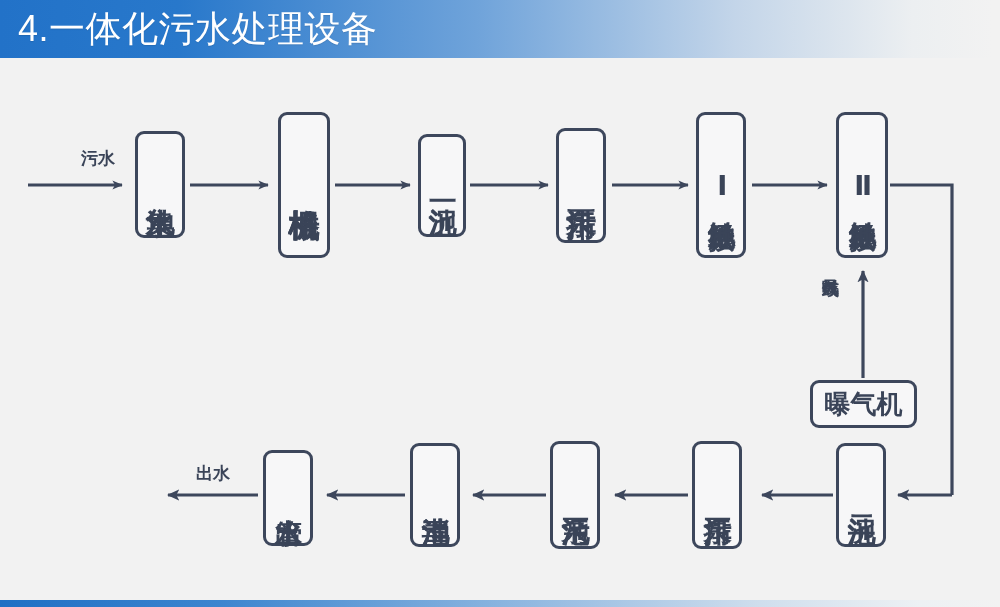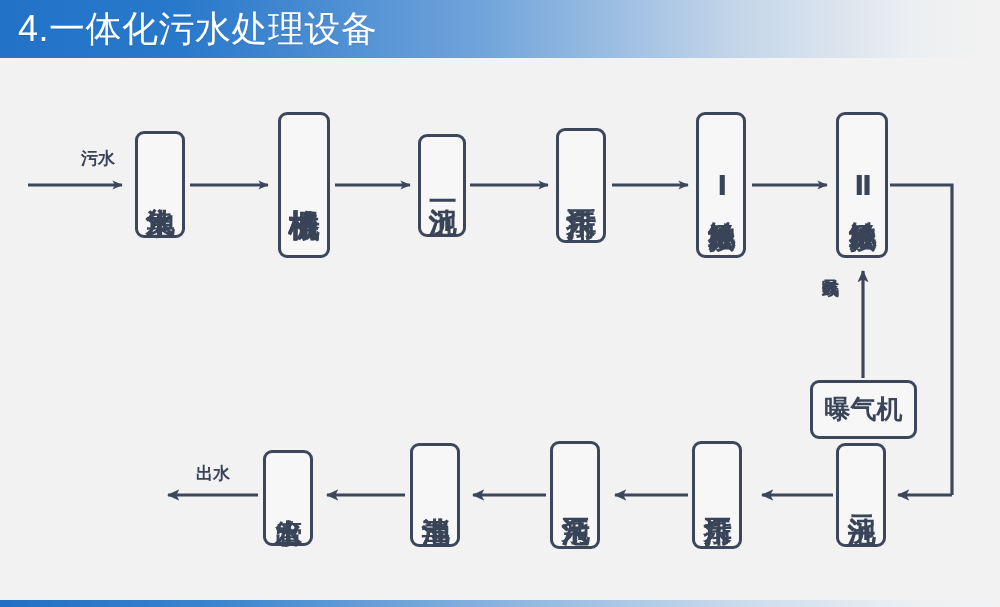--- a/index.html
+++ b/index.html
@@ -153,21 +153,21 @@
   </div>
 
   <div class="node vertical" style="left:696px;top:54px;width:50px;height:146px;">
     <span class="label" style="font-size:27px;">Ⅰ级接触池</span>
   </div>
 
   <div class="node vertical" style="left:836px;top:54px;width:52px;height:146px;">
     <span class="label" style="font-size:27px;">Ⅱ级接触池</span>
   </div>
 
-  <div class="node horizontal" style="left:810px;top:322px;width:107px;height:59px;">
+  <div class="node horizontal" style="left:810px;top:322px;width:107px;height:48px;">
     <span class="label" style="font-size:26px;">曝气机</span>
   </div>
 
   <div class="node vertical" style="left:836px;top:385px;width:50px;height:104px;">
     <span class="label" style="font-size:28px;">二沉池</span>
   </div>
 
   <div class="node vertical" style="left:692px;top:383px;width:50px;height:108px;">
     <span class="label" style="font-size:28px;">排污泵</span>
   </div>

